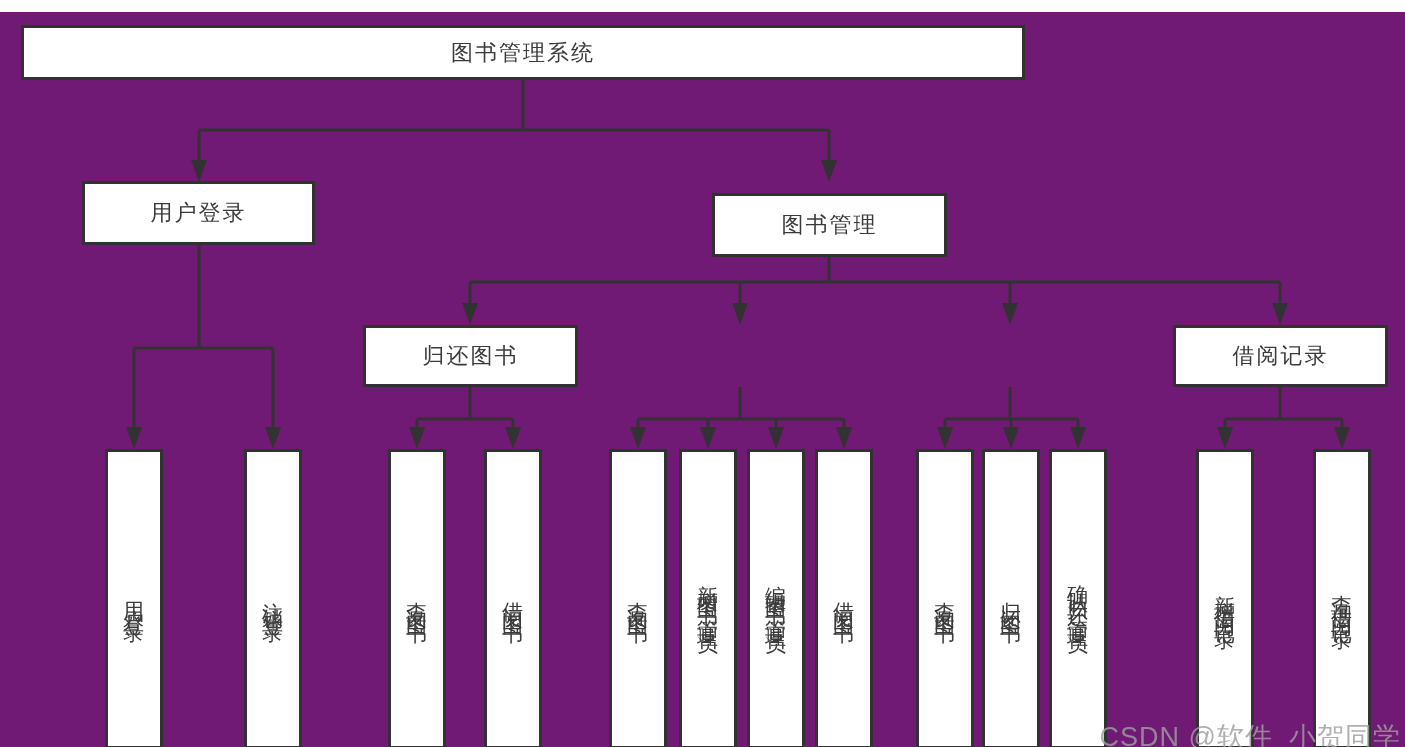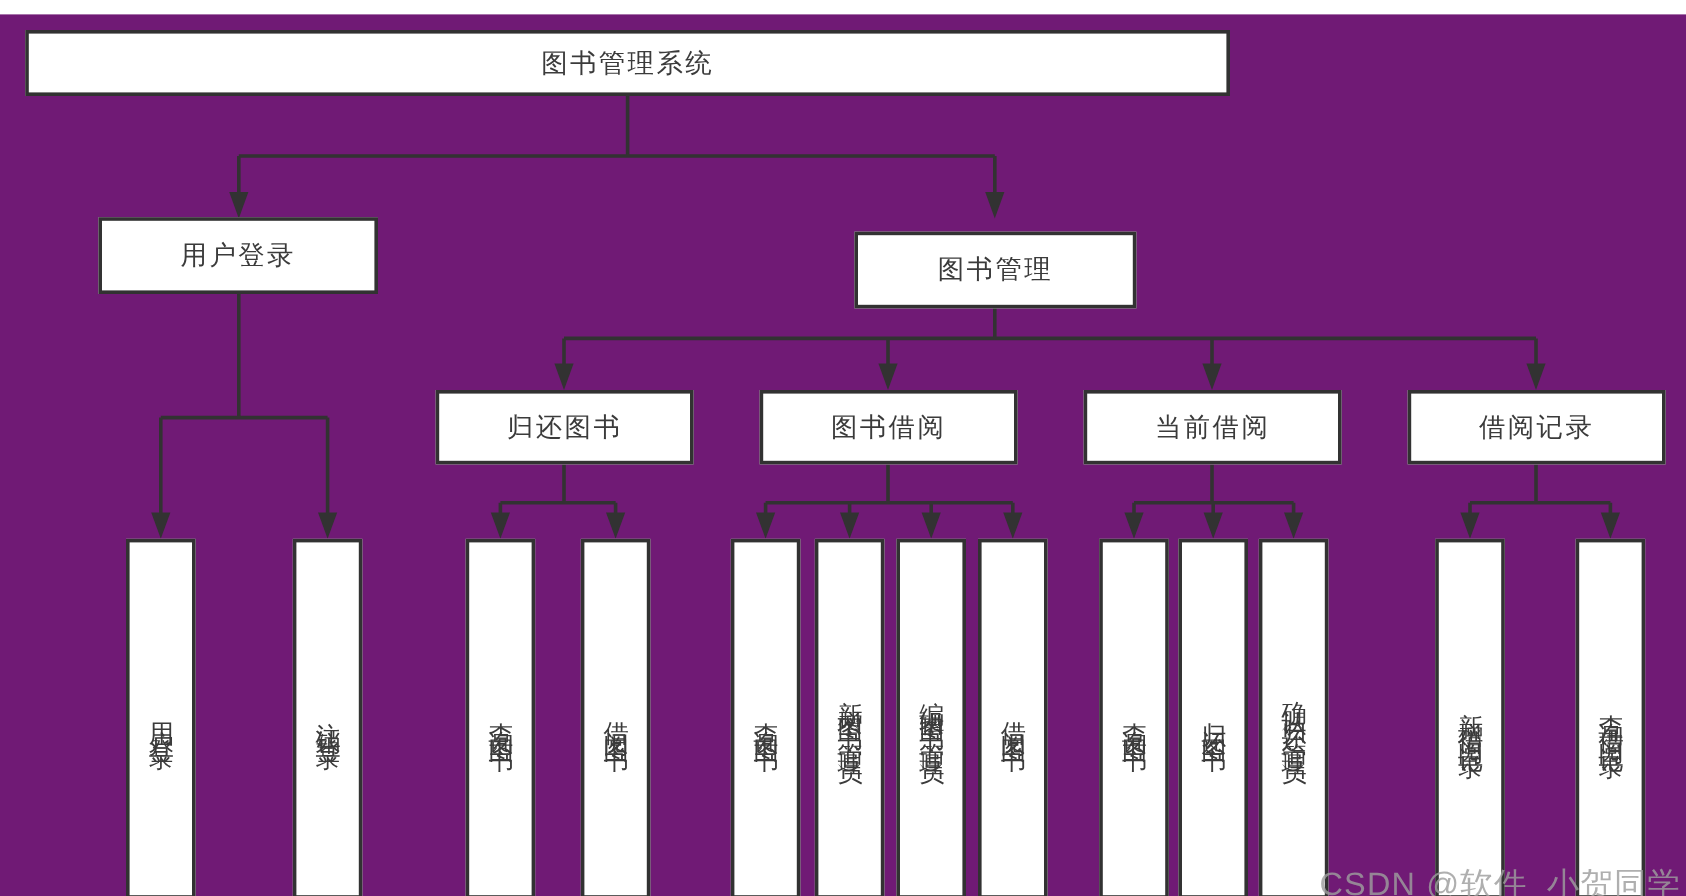--- a/index.html
+++ b/index.html
@@ -110,26 +110,20 @@
   <div class="box hbox" style="left:82px; top:169px; width:233px; height:64px;">
     <span>用户登录</span>
   </div>
   <div class="box hbox" style="left:712px; top:181px; width:235px; height:64px;">
     <span>图书管理</span>
   </div>
 
   <div class="box hbox" style="left:363px; top:313px; width:215px; height:62px;">
     <span>归还图书</span>
   </div>
-  <div class="box hbox" style="left:633px; top:313px; width:215px; height:62px;">
-    <span>图书借阅</span>
-  </div>
-  <div class="box hbox" style="left:903px; top:313px; width:215px; height:62px;">
-    <span>当前借阅</span>
-  </div>
   <div class="box hbox" style="left:1173px; top:313px; width:215px; height:62px;align-items:center;">
     <span>借阅记录</span>
   </div>
 
   <div class="box leaf" style="left:105px; top:437px; width:58px; height:300px;">
     <span>用户登录</span>
   </div>
   <div class="box leaf" style="left:244px; top:437px; width:58px; height:300px;">
     <span>注销登录</span>
   </div>

